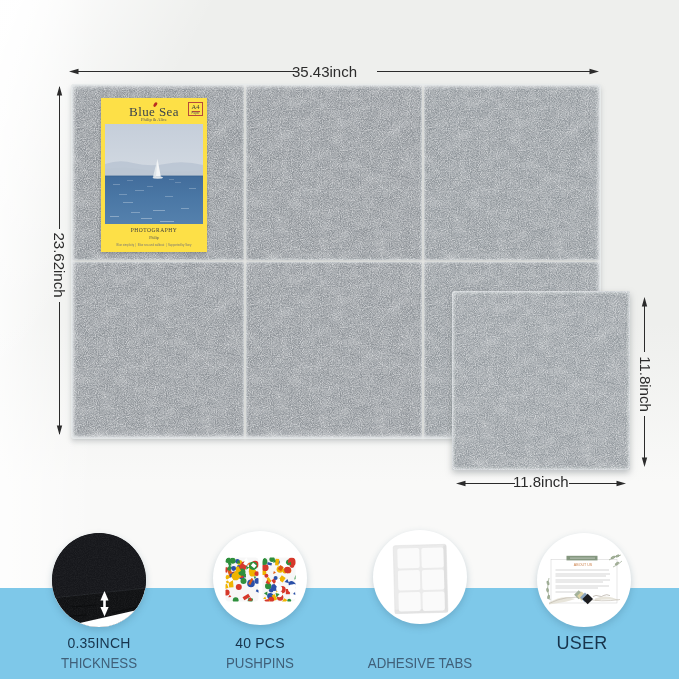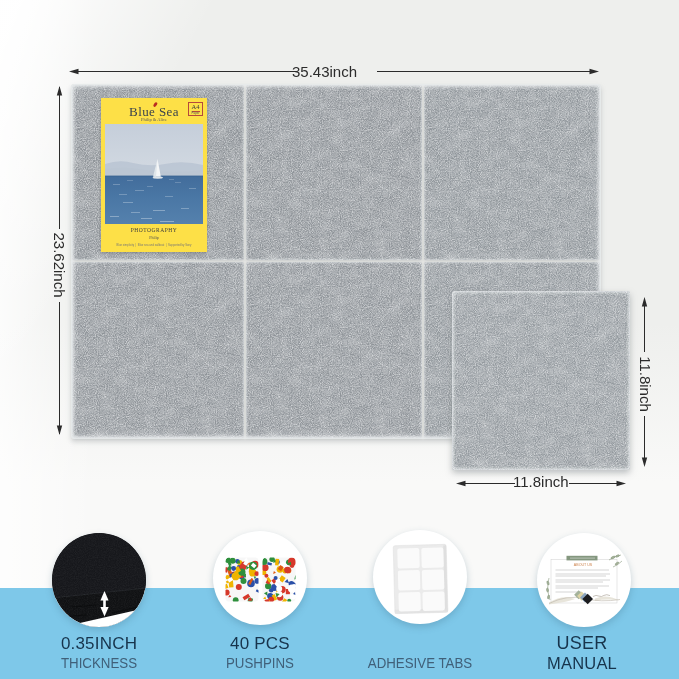--- a/index.html
+++ b/index.html
@@ -6,21 +6,21 @@
   body{width:679px;height:679px;font-family:"Liberation Sans",sans-serif;overflow:hidden;}
   #stage{position:absolute;left:0;top:0;width:679px;height:679px;background:#eff0ee;overflow:hidden;}
   .abs{position:absolute;}
   .tile{position:absolute;border-radius:3px;overflow:hidden;
         box-shadow:inset 0 0 2px 1px rgba(225,229,231,0.6), 0 1px 2px rgba(150,155,158,0.3);}
   .tile svg{position:absolute;left:0;top:0;}
   .dimtxt{position:absolute;color:#2b2b2b;font-size:15px;line-height:15px;white-space:nowrap;}
   .circ{position:absolute;width:94px;height:94px;border-radius:50%;background:#ffffff;
         box-shadow:0 3px 7px rgba(60,105,130,0.28);overflow:hidden;}
   .lbl{position:absolute;text-align:center;white-space:nowrap;}
-  .l1{font-size:17px;color:#17344c;line-height:17px;letter-spacing:0.2px;}
+  .l1{font-size:14px;color:#17344c;line-height:17px;letter-spacing:0.2px;}
   .l2{font-size:14px;color:#406079;line-height:14px;letter-spacing:0;transform:scaleX(0.95);}
 </style>
 </head>
 <body>
 <div id="stage">
 
   <div class="abs" style="left:0;top:0;width:679px;height:588px;
      background:
        linear-gradient(118deg, rgba(255,255,255,0.95) 2%, rgba(255,255,255,0) 22%),
        linear-gradient(90deg, rgba(255,255,255,0.75) 0%, rgba(255,255,255,0) 14%),
@@ -453,14 +453,13 @@
         <ellipse cx="80" cy="30.5" rx="2" ry="0.9" transform="rotate(-35 80 30.5)"></ellipse>
         <path d="M12,45 q-3,10 1,22" fill="none"></path>
         <ellipse cx="11" cy="50" rx="2" ry="0.9" transform="rotate(70 11 50)"></ellipse>
         <ellipse cx="10.5" cy="57" rx="2" ry="0.9" transform="rotate(85 10.5 57)"></ellipse>
         <ellipse cx="11.5" cy="64" rx="2" ry="0.9" transform="rotate(100 11.5 64)"></ellipse>
       </g>
     </svg>
   </div>
 
   <div class="lbl l1" style="left:502px;top:635px;width:160px;font-size:18px;">USER</div>
-  <div class="lbl l1" style="left:502px;top:655px;width:160px;font-size:16.5px;">MANUAL</div>
 </div>
 
 </body></html>

